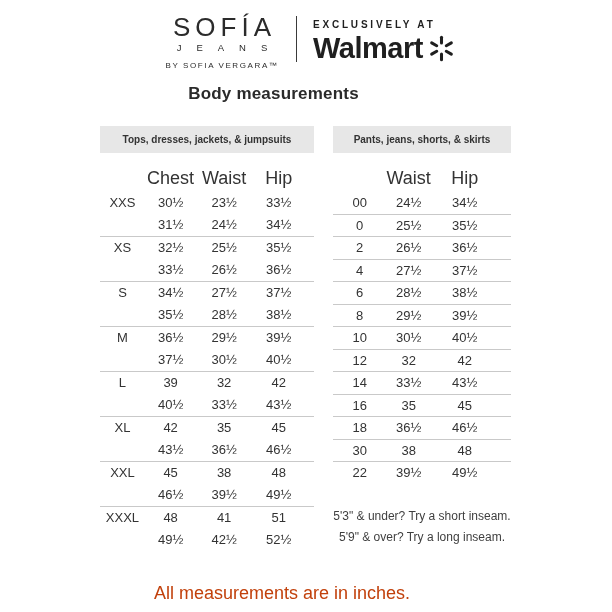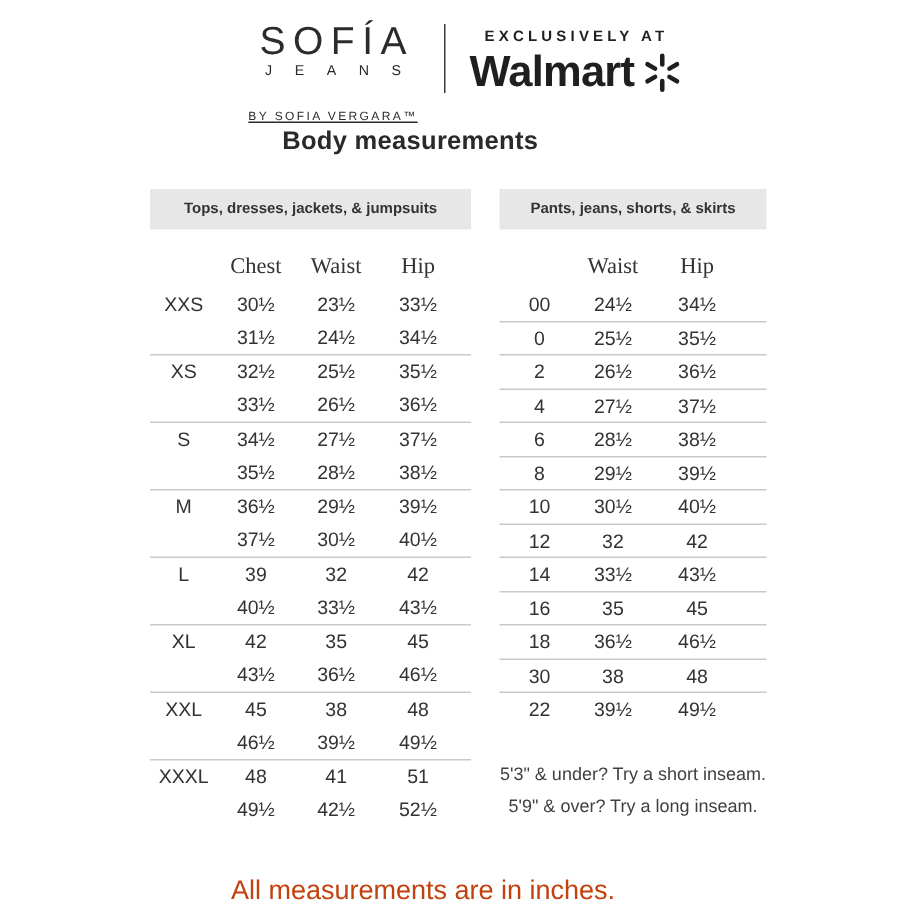--- a/index.html
+++ b/index.html
@@ -4,41 +4,41 @@
 <style>
   html,body{margin:0;padding:0;background:#fff;}
   .page{
     position:relative;width:564px;height:612px;background:#fff;overflow:hidden;
     font-family:"Liberation Sans","DejaVu Sans",sans-serif;color:#333;
   }
   
   .sofia-logo{position:absolute;left:158px;top:13px;width:128px;text-align:center;color:#2b2b2b;}
   .sofia-name{font-size:26px;font-weight:400;letter-spacing:5px;padding-left:5px;line-height:28px;}
   .sofia-jeans{font-size:9.5px;letter-spacing:15px;padding-left:15px;line-height:11px;margin-top:1px;}
-  .sofia-byline{font-size:8px;letter-spacing:1.6px;margin-top:20px;white-space:nowrap;text-decoration:underline;}
+  .sofia-byline{font-size:8px;letter-spacing:1.6px;margin-top:8px;white-space:nowrap;}
   .logo-divider{position:absolute;left:296px;top:16px;width:1px;height:46px;background:#3a3a3a;}
   .walmart-logo{position:absolute;left:313px;top:19px;}
-  .walmart-tagline{font-size:10px;font-weight:bold;letter-spacing:2.8px;color:#1f1f1f;margin-left:10px;}
+  .walmart-tagline{font-size:10px;font-weight:bold;letter-spacing:2.8px;color:#1f1f1f;}
   .walmart-row{display:flex;align-items:center;gap:5px;margin-top:3px;}
   .walmart-name{font-size:29px;font-weight:bold;color:#1f1f1f;letter-spacing:-0.5px;line-height:30px;}
   .spark{width:27px;height:27px;display:block;}
   
   .page-title{position:absolute;top:84px;left:0;right:17px;margin:0;text-align:center;
     font-size:17px;font-weight:600;color:#2a2a2a;letter-spacing:0.2px;}
   .footer-note{position:absolute;top:583px;left:0;right:0;text-align:center;font-size:18px;color:#c2410c;}
   
   .size-table{position:absolute;top:126px;}
   .tops{left:100px;width:214px;}
   .bottoms{left:333px;width:178px;}
   .section-bar{height:27px;background:var(--section-bg,#e7e7e7);display:flex;align-items:center;
     justify-content:center;font-size:10px;font-weight:600;color:#333;white-space:nowrap;}
   .thead{margin-top:13px;height:25px;align-items:center;}
   .tops .thead,.tops .trow{display:grid;grid-template-columns:21% 24% 26% 25%;}
   .bottoms .thead,.bottoms .trow{display:grid;grid-template-columns:30% 25% 38%;}
-  .hcell{text-align:center;font-size:15px;color:#333;font-family:Liberation Serif, serif;}
+  .hcell{text-align:center;font-size:18px;color:#333;}
   .trow{height:22.5px;box-sizing:border-box;align-items:center;}
   .trow.rule{border-top:1px solid var(--rule,#c9c9c9);}
   .tcell{text-align:center;font-size:13px;color:#333;white-space:nowrap;}
   .inseam-notes{margin-top:22px;text-align:center;font-size:12px;color:#3f3f3f;line-height:21px;white-space:nowrap;}
 </style>
 </head>
 <body>
 
 <div class="page" style="--section-bg: #e7e7e7; --rule: #c9c9c9;">
 

